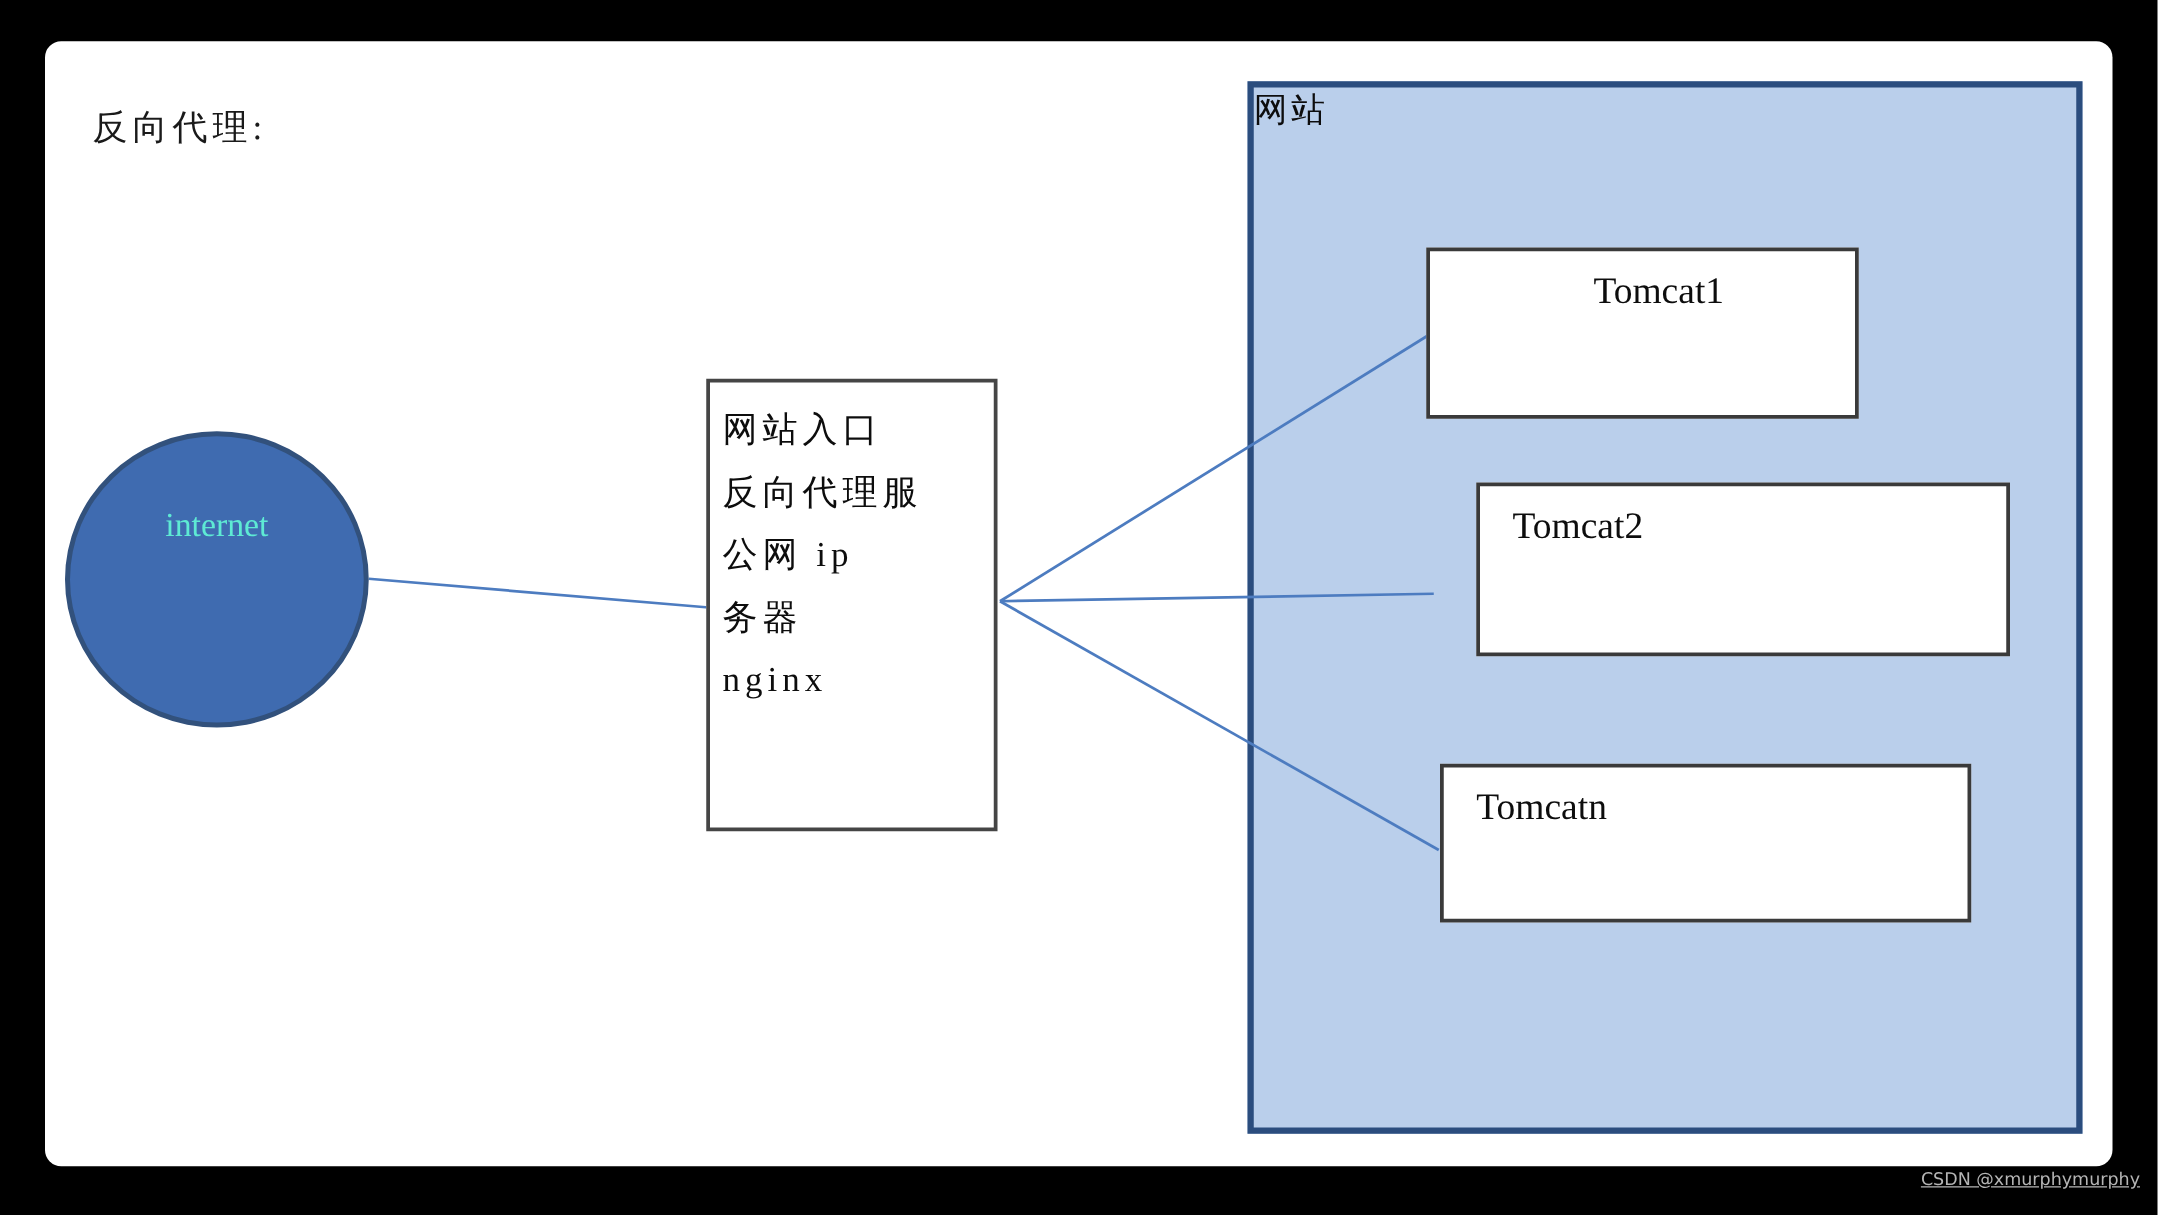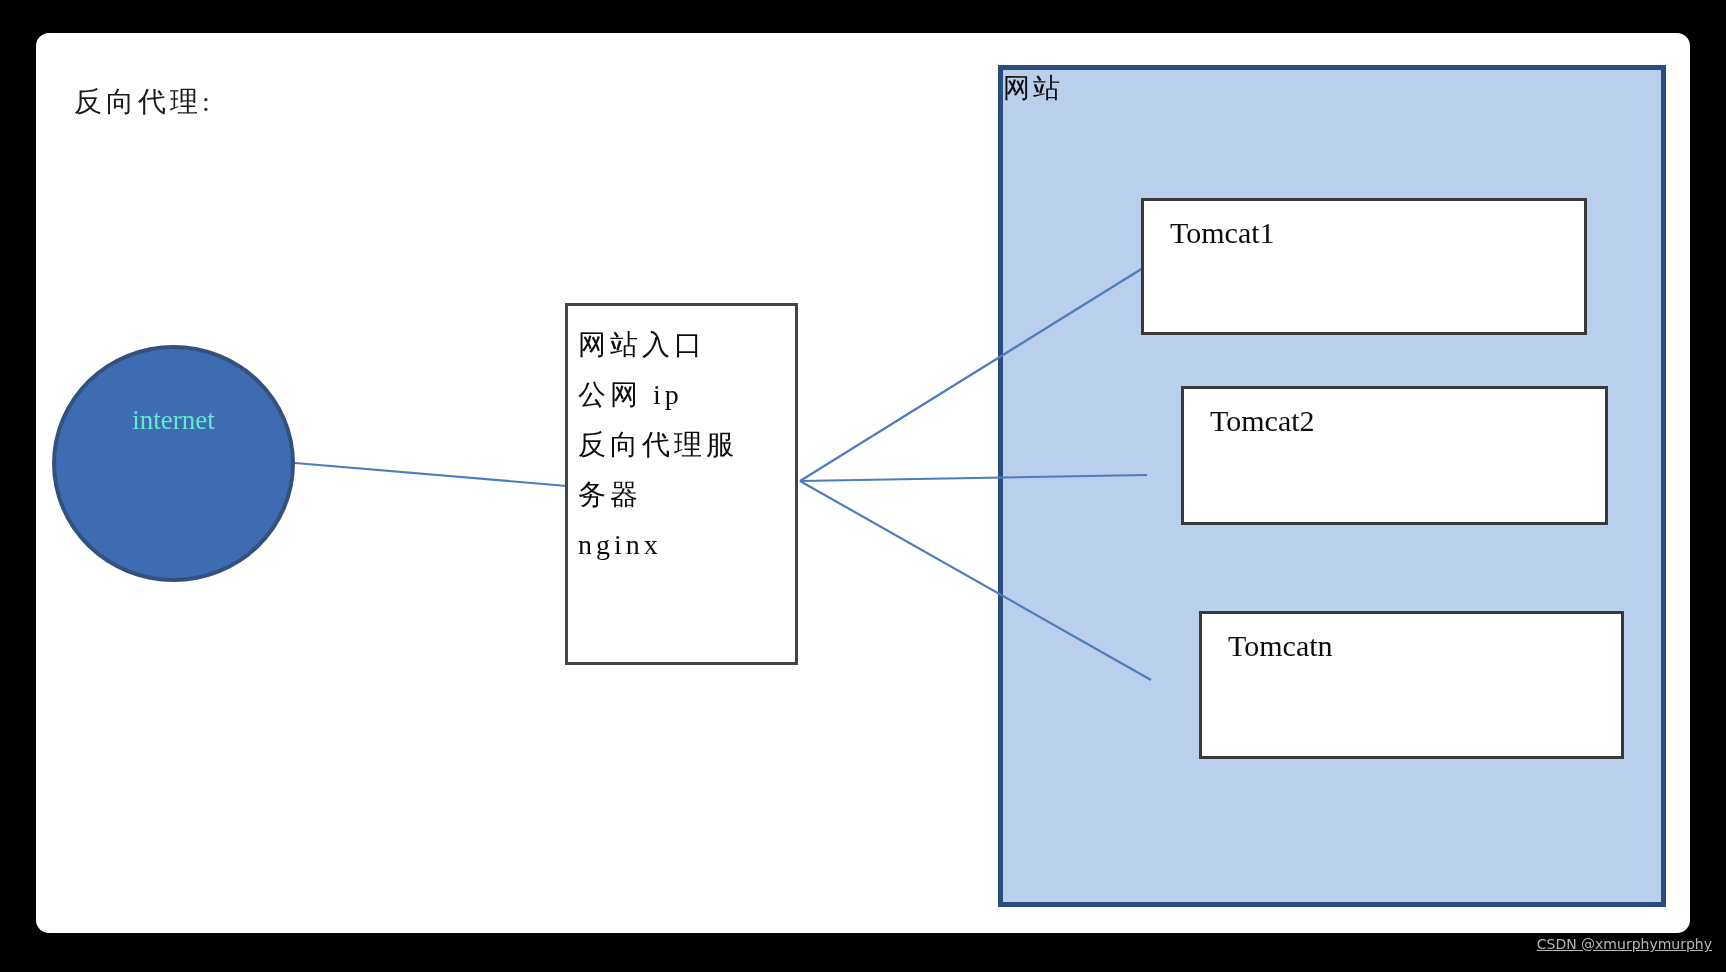--- a/index.html
+++ b/index.html
@@ -92,23 +92,23 @@
     background: #fff;
     border: 3px solid #3a3a3a;
     box-sizing: border-box;
     z-index: 2;
     padding: 15px 0 0 26px;
   }
   .server-box .label {
     font-size: 30px;
     color: #0d0d0d;
   }
-  .server-1 { left: 138px; top: 128px; width: 446px; height: 137px; }
+  .server-1 { left: 138px; top: 128px; width: 346px; height: 137px; text-align: center; }
   .server-2 { left: 144px; top: 316px; width: 427px; height: 139px; margin-left: 34px; }
-  .server-3 { left: 149px; top: 541px; width: 425px; height: 148px; margin-left: 47px; }
+  .server-3 { left: 149px; top: 541px; width: 425px; height: 127px; }
   
   .watermark {
     position: absolute;
     right: 14px; top: 936px;
     font-family: "DejaVu Sans", "Liberation Sans", sans-serif;
     font-size: 14px;
     color: var(--watermark_text, #b5b5b5);
     text-decoration: underline;
   }
 </style>
@@ -125,22 +125,22 @@
     <line class="connector" x1="764" y1="448" x2="1111" y2="442"></line>
     <line class="connector" x1="764" y1="448" x2="1115" y2="647"></line>
   </svg>
 
   <div class="internet-node">
     <span class="label">internet</span>
   </div>
 
   <div class="proxy-node">
     <div class="proxy-line">网站入口</div>
+    <div class="proxy-line">反向代理服</div>
     <div class="proxy-line">公网 ip</div>
-    <div class="proxy-line">反向代理服</div>
     <div class="proxy-line">务器</div>
     <div class="proxy-line">nginx</div>
   </div>
 
   <div class="website-panel">
     <div class="panel-label">网站</div>
 
     <div class="server-box server-1">
       <span class="label">Tomcat1</span>
     </div>

